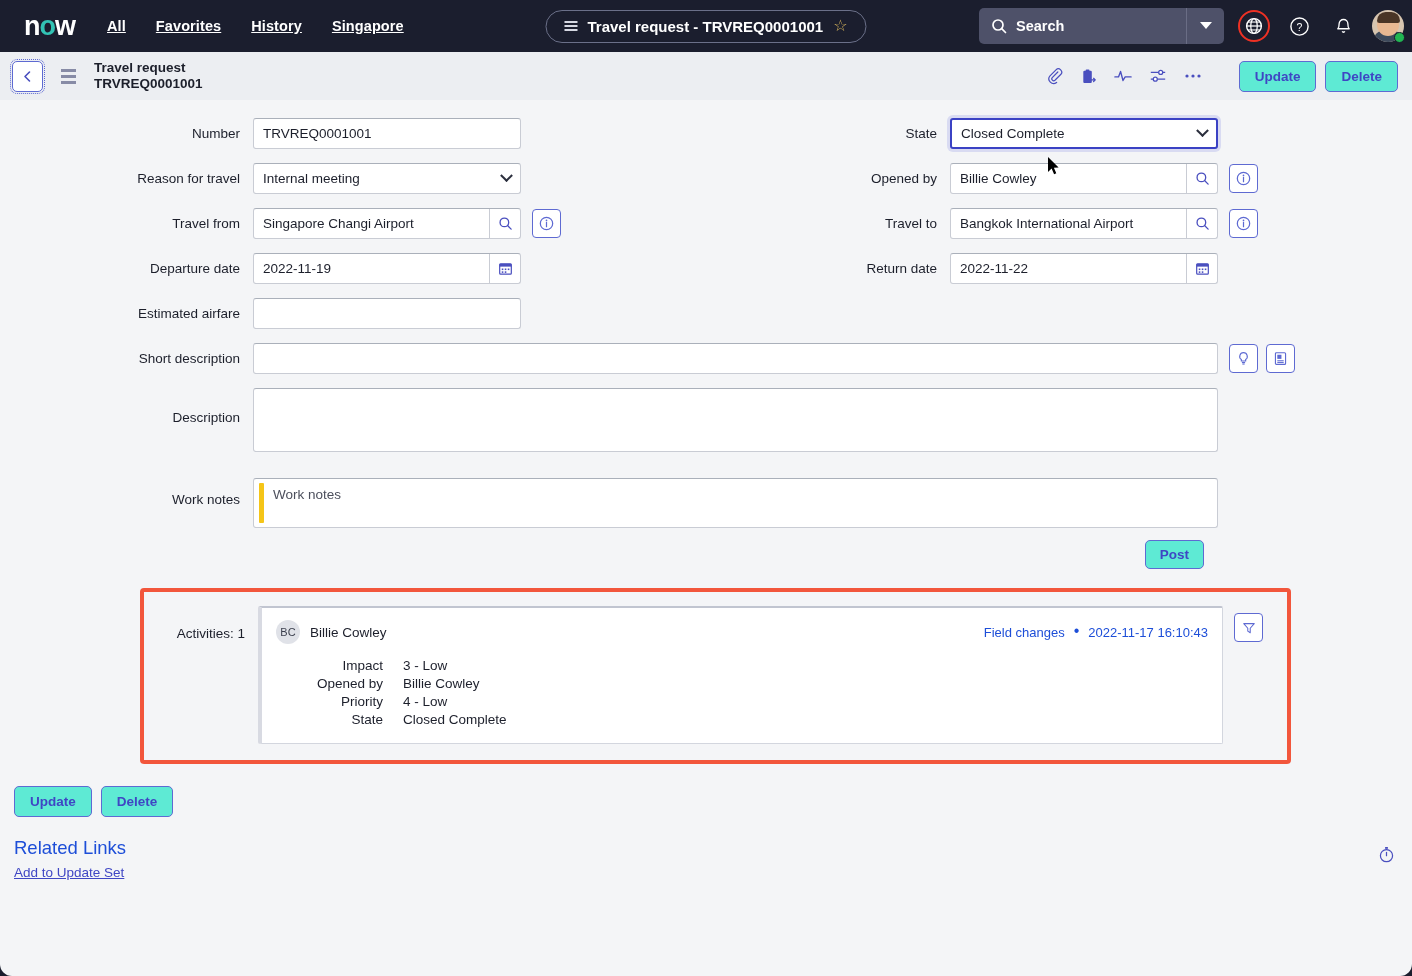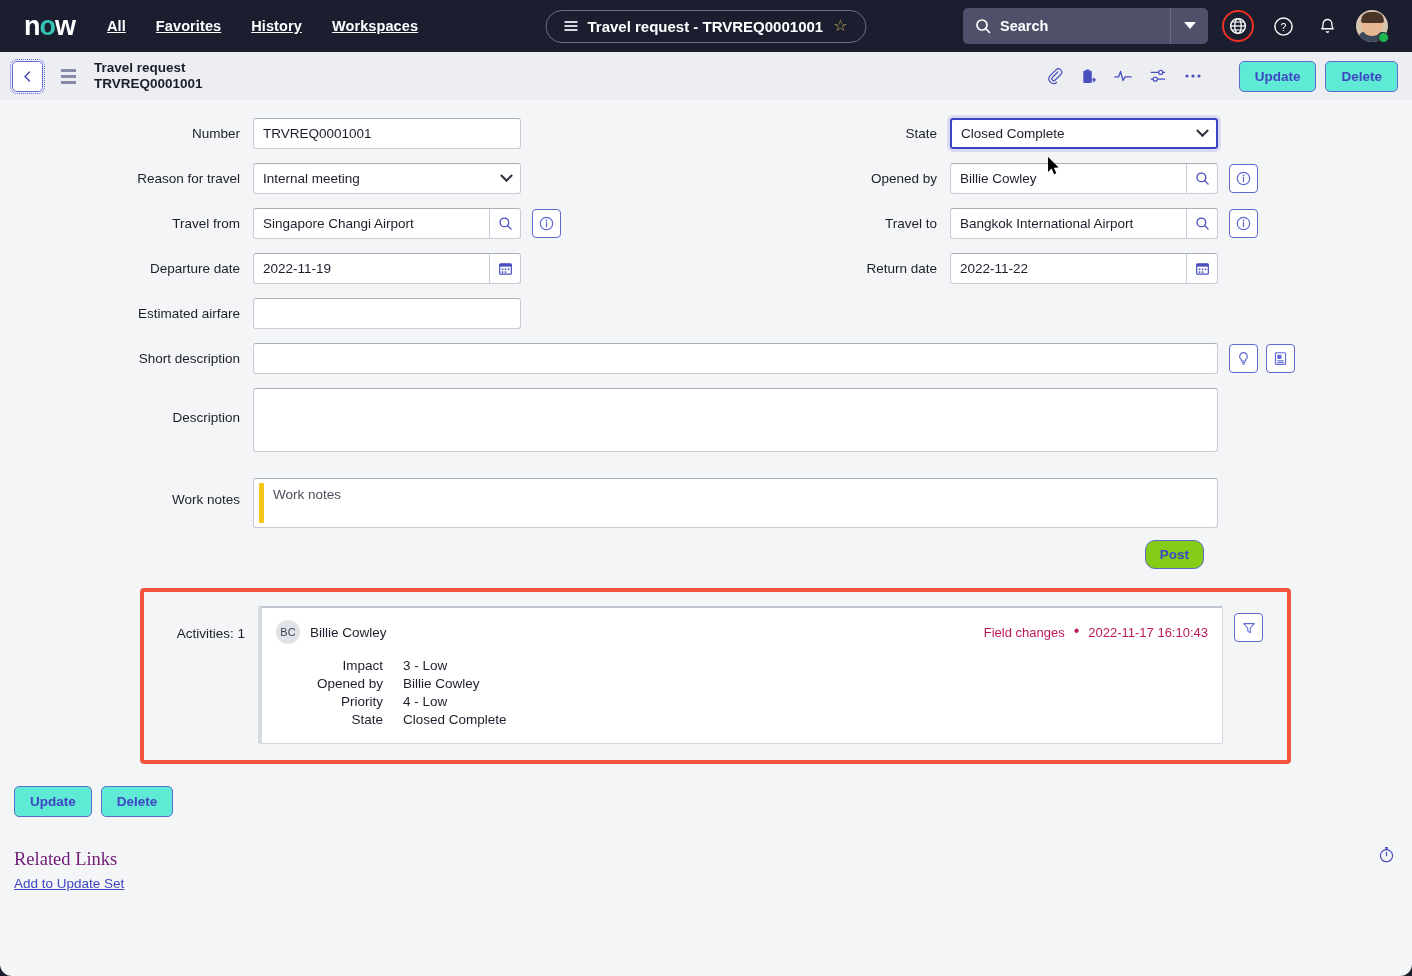--- a/index.html
+++ b/index.html
@@ -37,21 +37,21 @@
   }
   .pill-list-icon { display: flex; flex-direction: column; gap: 2.5px; width: 13px; }
   .pill-list-icon i {
     display: block; height: 1.6px; background: #d6d8e2; width: 100%;
   }
   .pill-list-icon i:nth-child(1) { width: 100%; }
   .titlepill .ptxt { font-size: 15px; font-weight: 700; white-space: nowrap; }
   .star { color: #d6b45c; font-size: 16px; line-height: 1; }
 
   .topright {
-    position: absolute; right: 24px; display: flex; align-items: center; gap: 14px;
+    position: absolute; right: 8px; display: flex; align-items: center; gap: 14px;
   }
   .searchbox {
     display: flex; align-items: center; background: #4e5169;
     border-radius: 5px; height: 36px; width: 245px; overflow: hidden;
   }
   .searchbox .sicon { margin: 0 9px 0 12px; display: flex; }
   .searchbox .sph { color: #ffffff; font-size: 14.5px; font-weight: 600; flex: 1; }
   .searchbox .caret {
     width: 38px; height: 100%; display: flex; align-items: center; justify-content: center;
     border-left: 1px solid #6a6d85;
@@ -192,21 +192,21 @@
   .worknotes {
     width: 965px; height: 50px; background: #fff;
     border: 1px solid #c9ccd4; border-top-color: #aab0ba; border-radius: 3px;
     display: flex; align-items: stretch; overflow: hidden;
   }
   .wn-accent { width: 5px; background: #f5c518; margin: 4px 0 4px 5px; border-radius: 1px; }
   .wn-ph { font-size: 13.5px; color: #4c4f5c; padding: 8px 0 0 9px; }
 
   .postrow { display: flex; width: 100%; padding-right: 194px; justify-content: flex-end; margin-top: 12px; }
   .postbtn {
-    border: 1px solid #5e6ad2; border-radius: 10px; background: #84cc16;
+    border: 1px solid #5e6ad2; border-radius: 5px; background: #5eead4;
     color: #3f46c4; font-size: 13.5px; font-weight: 700; padding: 6px 14px;
     cursor: pointer; font-family: "Liberation Sans", sans-serif;
   }
 
   
   .activities-outer {
     margin: 19px 121px 0 140px;
     border: 4px solid #f2563c; border-radius: 4px;
     background: #f4f5f7; padding: 14px 0 16px 0;
     display: flex;
@@ -221,36 +221,36 @@
     border-left: 4px solid #d8dae2;
     border-radius: 2px; padding: 12px 14px 14px 14px;
   }
   .act-head { display: flex; align-items: center; }
   .act-av {
     width: 24px; height: 24px; border-radius: 50%; background: #e0e2e8;
     font-size: 11px; color: #3b3f4d; display: flex; align-items: center;
     justify-content: center; font-weight: 400; letter-spacing: .2px;
   }
   .act-name { font-size: 13.5px; color: #1c1f2b; margin-left: 10px; }
-  .act-meta { margin-left: auto; font-size: 13px; color: #be185d; display: flex; align-items: center; gap: 9px; }
+  .act-meta { margin-left: auto; font-size: 13px; color: #1d4ed8; display: flex; align-items: center; gap: 9px; }
   .dotsep { font-size: 16px; line-height: 0; position: relative; top: -1px; }
   .act-fields { margin-top: 13px; }
   .af-row { display: flex; font-size: 13.5px; color: #1c1f2b; line-height: 18px; margin-bottom: 0; }
   .af-k { width: 127px; text-align: right; padding-right: 20px; }
   .af-v { }
   .filterbtn {
     width: 29px; height: 29px; border: 1px solid #5e6ad2; border-radius: 4px;
     background: #fff; display: flex; align-items: center; justify-content: center;
     margin-left: 11px; cursor: pointer; align-self: flex-start; margin-top: 7px;
   }
 
   
   .footer { padding: 22px 0 0 14px; }
   .footbtns { display: flex; gap: 9px; }
-  .rel-title { font-size: 18.5px; color: #701a75; margin-top: 32px; font-family: Liberation Serif, serif; }
+  .rel-title { font-size: 18.5px; color: #1d4ed8; margin-top: 20px; }
   .rel-link {
     font-size: 13.5px; color: #3f46c4; text-decoration: underline;
     margin-top: 6px; display: inline-block; cursor: pointer;
   }
   .stopwatch { position: absolute; right: 16px; bottom: 108px; cursor: pointer; }
 
   
   .cursor { position: absolute; left: 1048px; top: 105px; pointer-events: none; }
 </style>
 </head>
@@ -259,21 +259,21 @@
 <div class="topnav">
   <div class="logo">
     <span>n</span>
       <span class="o">o</span>
       <span>w</span>
   </div>
   <div class="navlinks">
     <span class="navlink">All</span>
     <span class="navlink">Favorites</span>
     <span class="navlink">History</span>
-    <span class="navlink">Workspaces</span>
+    <span class="navlink">Singapore</span>
   </div>
 
   <div class="titlepill">
     <span class="pill-list-icon">
         <i></i>
         <i></i>
         <i></i>
       </span>
     <span class="ptxt">Travel request - TRVREQ0001001</span>
     <span class="star">☆</span>

